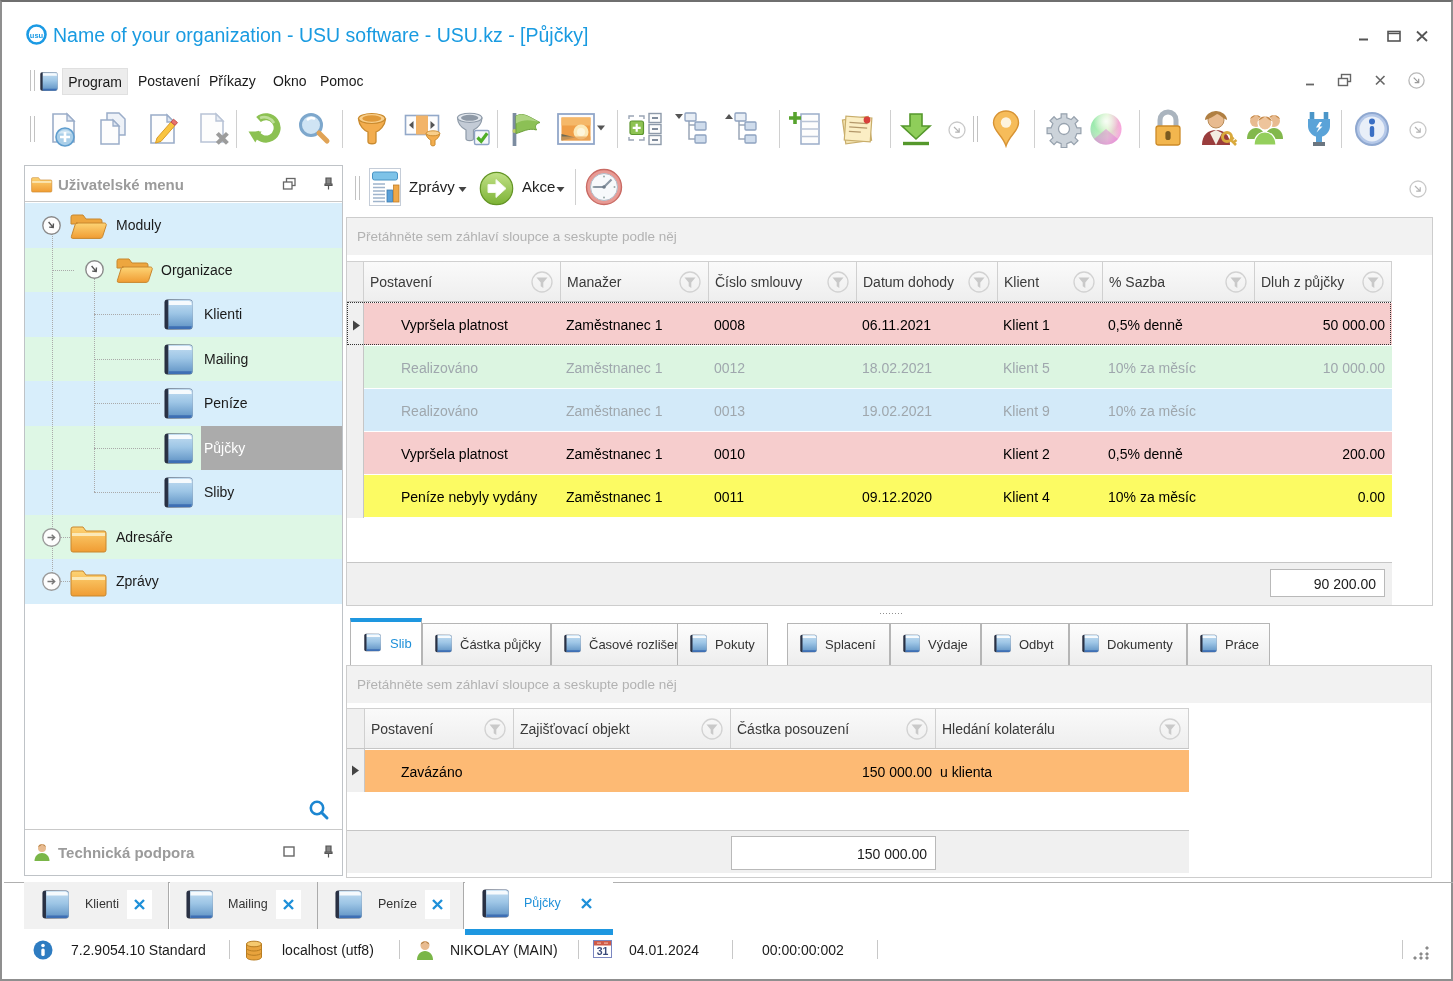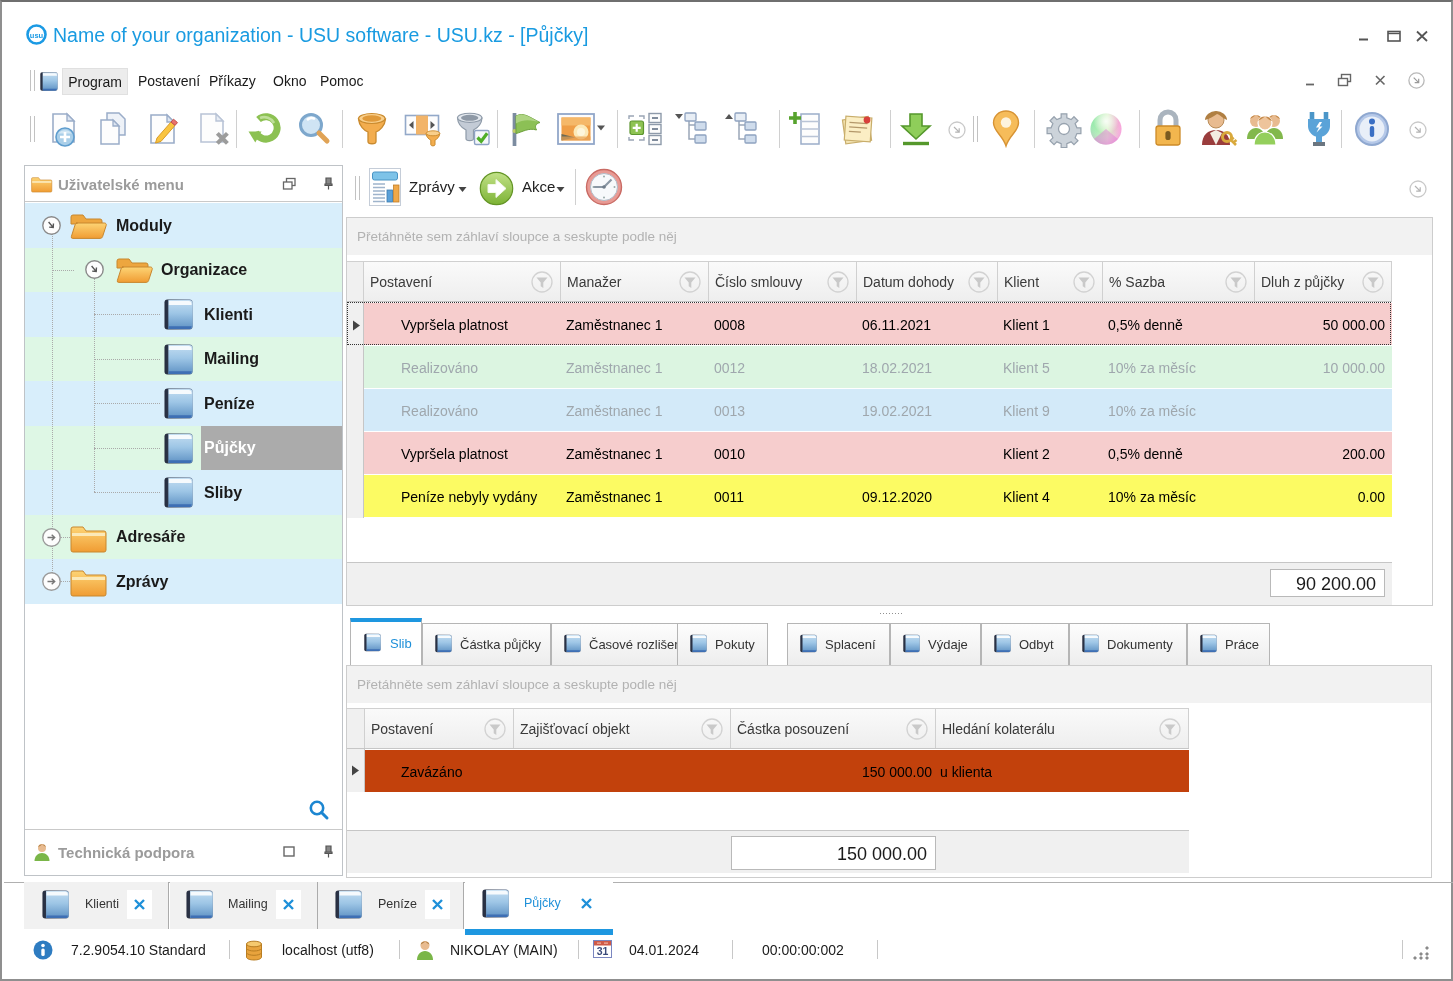--- a/index.html
+++ b/index.html
@@ -12,33 +12,33 @@
 
 .menuitem { position:absolute; top:66px; height:27px; line-height:27px; font-size:14px; color:#1a1a1a; }
 
 .vsep { position:absolute; width:1px; background:#d0d0d0; }
 .grip { position:absolute; width:5px; border-left:1px solid #c2c2c2; border-right:1px solid #c2c2c2; }
 
 #lpanel { position:absolute; left:22px; top:163px; width:319px; height:711px; border:1px solid #bfc3c7; background:#fff; }
 .treerow { position:absolute; left:0; width:317px; height:45px; }
 .rowblue { background:#d8eefb; }
 .rowgreen { background:#def7e5; }
-.treetext { position:absolute; font-size:16px; color:#1a1a1a;font-weight:bold; }
+.treetext { position:absolute; font-size:14px; color:#1a1a1a; }
 .phead { font-size:15px; font-weight:bold; color:#9b9b9b; }
 
 .gpanel { position:absolute; background:#fff; border:1px solid #cdcdcd; }
 .groupbar { position:absolute; background:#f2f2f2; font-size:13.5px; color:#b2b2b2; }
 .ghead { position:absolute; background:linear-gradient(#fafafa,#eeeeee); border-top:1px solid #d0d0d0; border-bottom:1px solid #c6c6c6; }
 .hcell { position:absolute; top:0; height:100%; border-right:1px solid #d0d0d0; font-size:14px; color:#3a3a3a; line-height:40px; padding-left:6px; }
 .dcell { position:absolute; top:0; height:100%; font-size:14px; line-height:43px; padding-left:5px; white-space:nowrap; }
 .num { text-align:right; padding-right:7px; }
 .indic { position:absolute; background:#f0f0f0; border-right:1px solid #c6c6c6; }
 .grow { position:absolute; }
 .gfoot { position:absolute; background:#f0f0f0; border-top:1px solid #c6c6c6; }
-.fbox { position:absolute; background:#fff; border:1px solid #b9b9b9; font-size:18px; color:#1a1a1a; text-align:right; }
+.fbox { position:absolute; background:#fff; border:1px solid #b9b9b9; font-size:14px; color:#1a1a1a; text-align:right; }
 
 .tab { position:absolute; font-size:13px; color:#333; }
 .wtab { font-size:12.5px; }
 .ttab { border:1px solid #b5b5b5; border-bottom:none; background:linear-gradient(#fdfdfd,#ededed); }
 
 .sbar { position:absolute; top:936px; height:24px; font-size:14px; color:#1a1a1a; line-height:24px; white-space:nowrap; }
 .ssep { position:absolute; top:938px; width:1px; height:19px; background:#c8c8c8; }
 </style>
 </head>
 <body>
@@ -589,21 +589,21 @@
               <use href="#hfunnel"></use>
             </svg></div>
     <div class="hcell" style="left:589px;width:253px">Hledání kolaterálu<svg class="abs" style="right:7px;top:9px" width="22" height="22">
               <use href="#hfunnel"></use>
             </svg></div>
   </div>
   <div class="indic" style="left:0;top:83px;width:18px;height:43px"></div>
   <svg class="abs" style="left:4px;top:99px" width="9" height="11">
           <path d="M1 0.5 l7 5 -7 5 z" fill="#444"></path>
         </svg>
-  <div class="grow" style="left:18px;top:84px;width:824px;height:42px;background:#c2410c">
+  <div class="grow" style="left:18px;top:84px;width:824px;height:42px;background:#fdba74">
     <div class="dcell" style="left:0;width:149px;padding-left:36px;line-height:45px">Zavázáno</div>
     <div class="dcell num" style="left:366px;width:205px;line-height:45px;padding-right:4px">150 000.00</div>
     <div class="dcell" style="left:575px;width:250px;line-height:45px;padding-left:0">u klienta</div>
   </div>
   <div class="gfoot" style="left:0;top:164px;width:842px;height:43px">
     <div class="fbox" style="left:384px;top:5px;width:205px;height:34px;line-height:34px;padding-right:8px">150 000.00</div>
   </div>
 </div>
 
 <div class="abs" style="left:348px;top:616px;width:72px;height:47px;background:#fff;border-left:1px solid #b5b5b5;border-right:1px solid #b5b5b5;border-top:4px solid #1e97e0;z-index:5">

